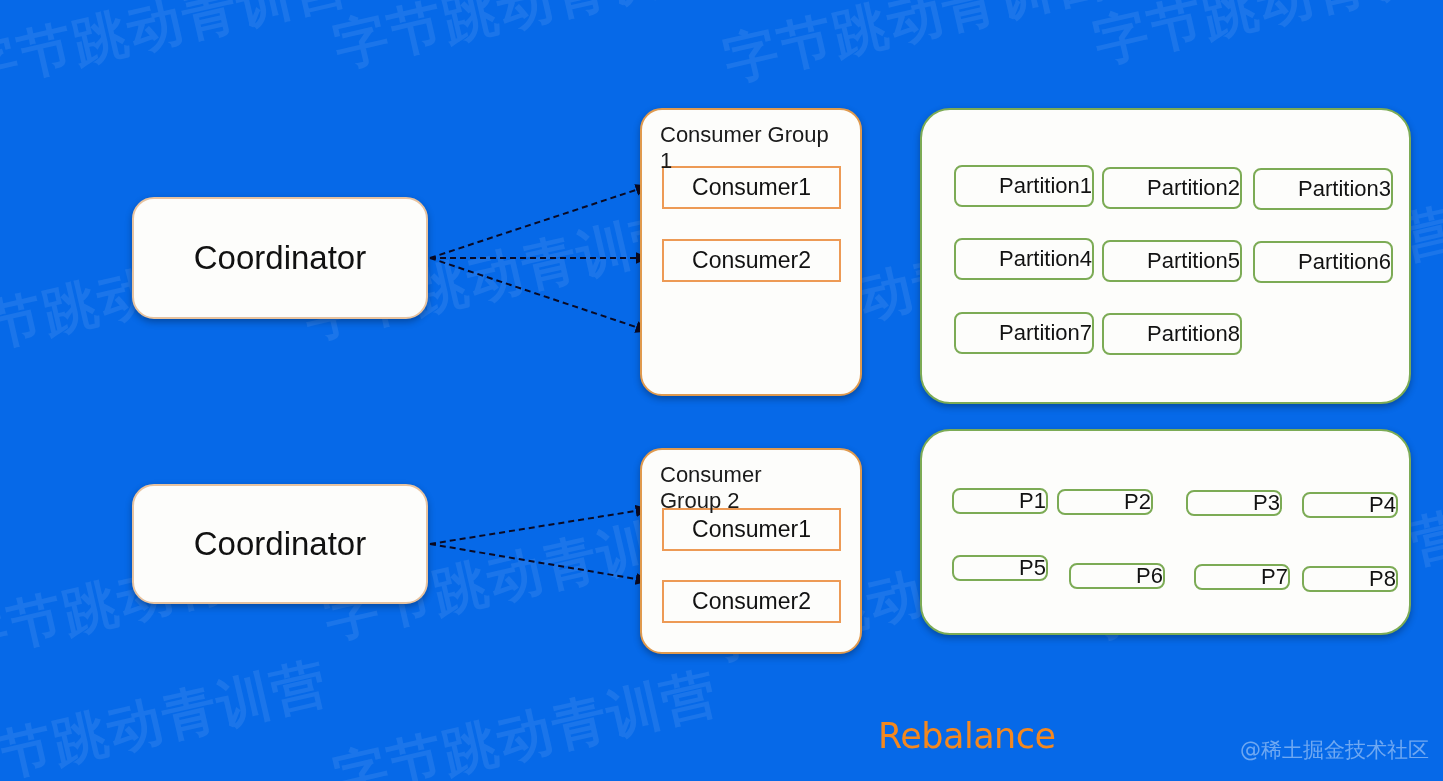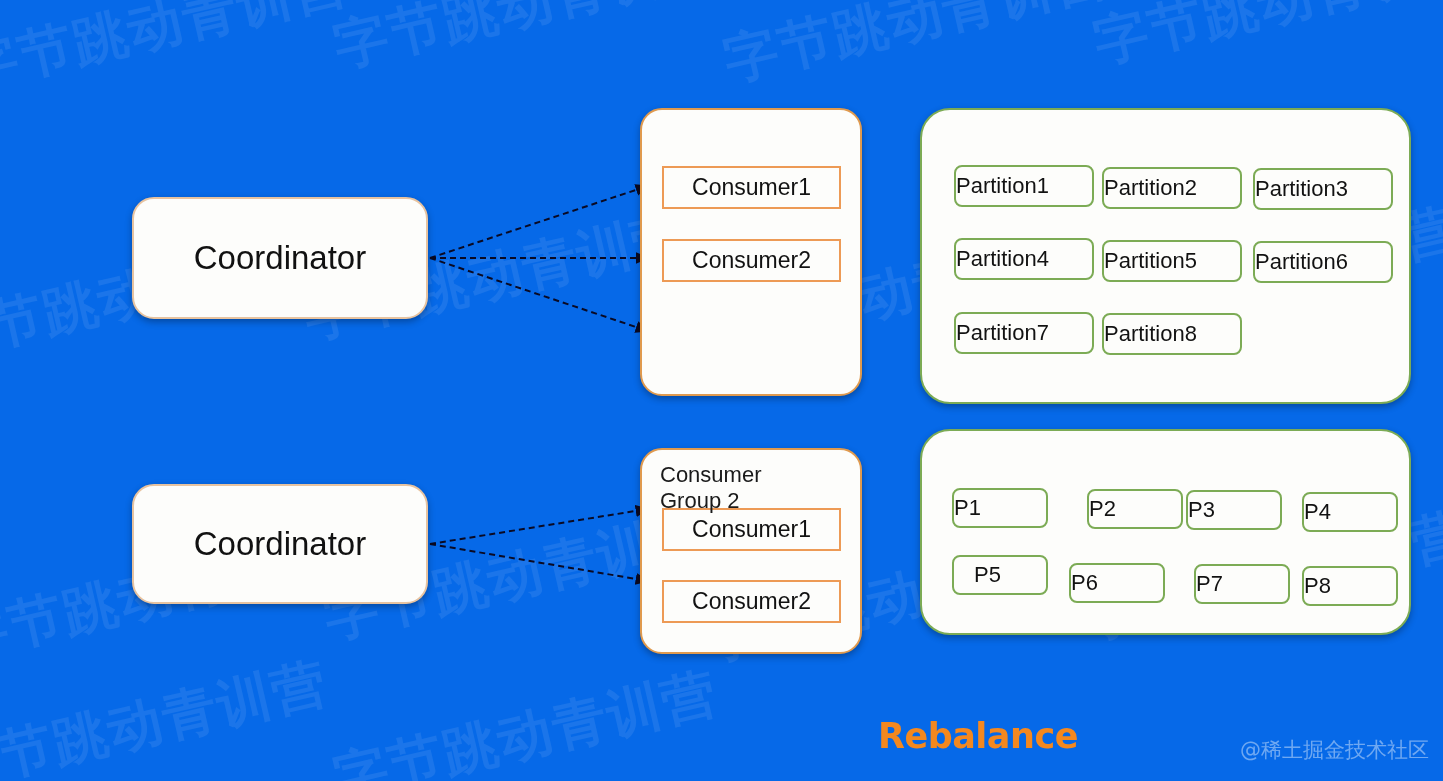--- a/index.html
+++ b/index.html
@@ -92,42 +92,42 @@
     box-shadow: 0 3px 7px rgba(0,0,0,0.30);
   }
   .pbox {
     position: absolute;
     background: #fdfdfb;
     border: 2px solid #7cab55;
     border-radius: 8px;
     box-sizing: border-box;
     display: flex;
     align-items: center;
-    justify-content: flex-start;
+    justify-content: flex-end;
     color: #121212;
     z-index: 3;
   }
   .pbox.big { width: 140px; height: 42px; font-size: 22px; }
-  .pbox.small { width: 96px; height: 40px; font-size: 22px; }
+  .pbox.small { width: 96px; height: 26px; font-size: 22px; }
 
   
   #arrows {
     position: absolute;
     inset: 0;
     z-index: 1;
     pointer-events: none;
   }
 
   
   #rebalance-label {
     position: absolute;
     left: 878px;
     top: 716px;
     font-family: "DejaVu Sans", sans-serif;
-    font-weight: 700;
+    font-weight: 400;
     font-size: 35px;
     color: #f4881f;
     letter-spacing: -0.5px;
     z-index: 3;
   }
   #attribution {
     position: absolute;
     right: 14px;
     top: 736px;
     font-family: "DejaVu Sans", sans-serif;
@@ -185,20 +185,21 @@
 
   <div class="card coordinator" style="left:132px; top:197px; width:296px; height:122px;">
     <span>Coordinator</span>
   </div>
 
   <div class="card coordinator" style="left:132px; top:484px; width:296px; height:120px;">
     <span>Coordinator</span>
   </div>
 
   <div class="card group-box" style="left:640px; top:108px; width:222px; height:288px;">
+    <div class="group-title">Consumer Group 1</div>
     <div class="consumer-box" style="top:56px;">
       <span>Consumer1</span>
     </div>
     <div class="consumer-box" style="top:129px;">
       <span>Consumer2</span>
     </div>
   </div>
 
   <div class="card group-box" style="left:640px; top:429px; width:222px; height:206px;margin-top:19px;">
     <div class="group-title" style="width:166px;">Consumer Group 2</div>
@@ -234,21 +235,21 @@
     </div>
     <div class="pbox big" style="left:180px; top:203px;">
       <span>Partition8</span>
     </div>
   </div>
 
   <div class="card partition-panel" style="left:920px; top:429px; width:491px; height:206px;">
     <div class="pbox small" style="left:30px;  top:57px;">
       <span>P1</span>
     </div>
-    <div class="pbox small" style="left:165px; top:58px;">
+    <div class="pbox small" style="left:135px; top:58px;">
       <span>P2</span>
     </div>
     <div class="pbox small" style="left:264px; top:59px;">
       <span>P3</span>
     </div>
     <div class="pbox small" style="left:380px; top:61px;">
       <span>P4</span>
     </div>
     <div class="pbox small" style="left:30px;  top:124px;padding-left:20px;">
       <span>P5</span>

